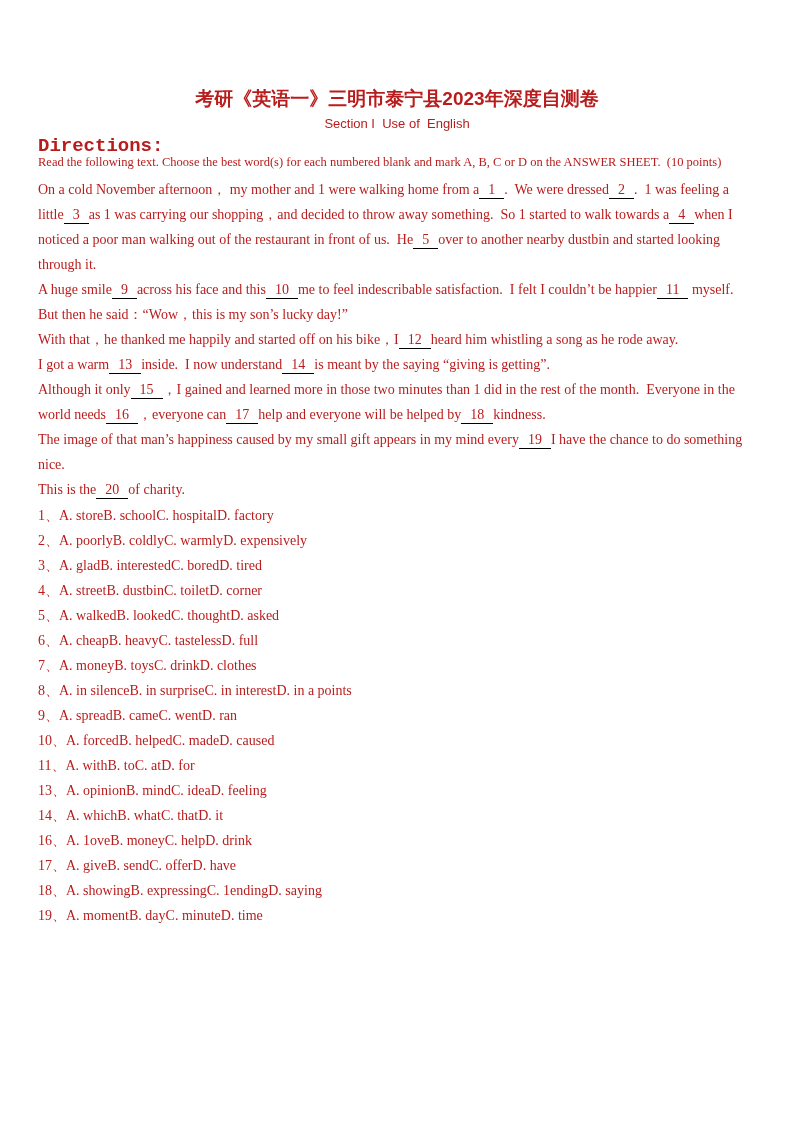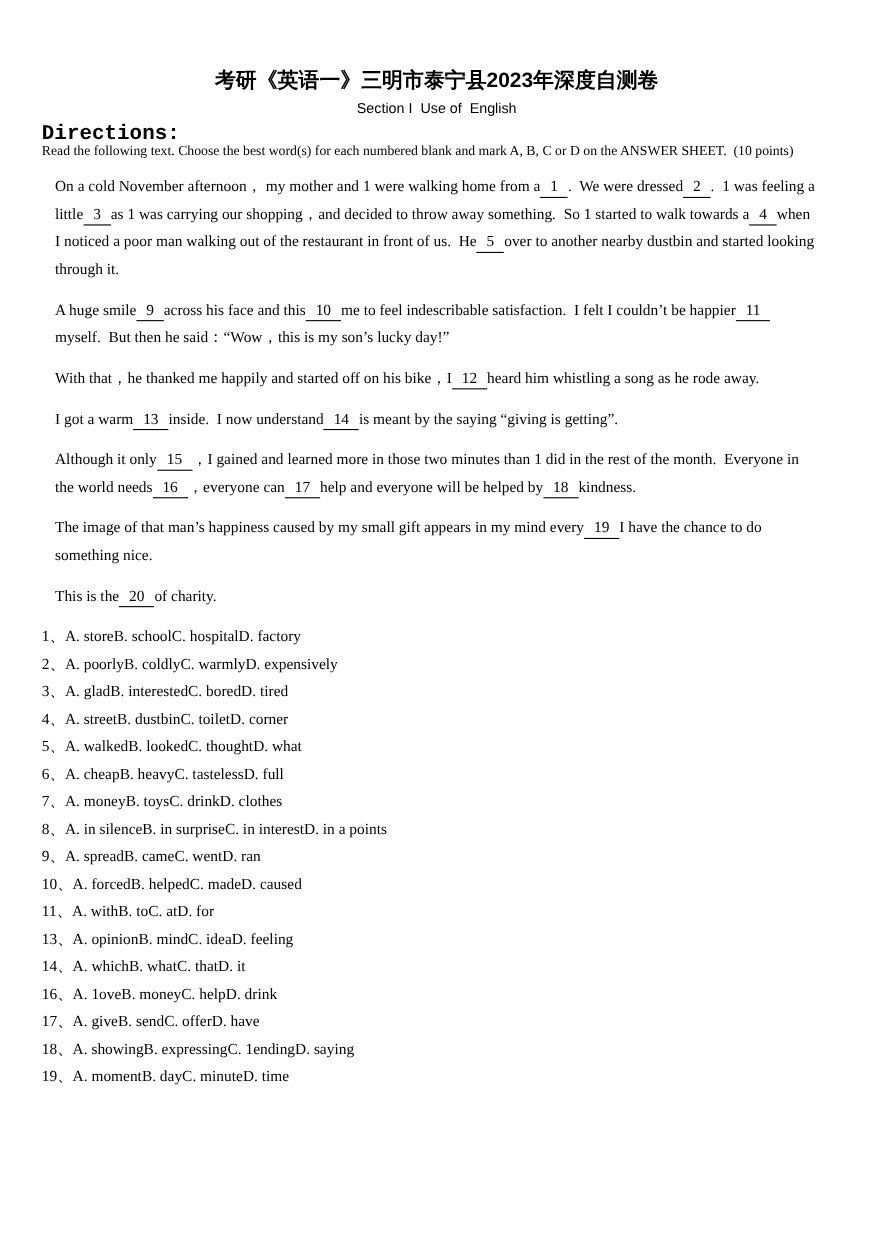--- a/index.html
+++ b/index.html
@@ -5,24 +5,24 @@
   html, body {
     margin: 0;
     padding: 0;
     background: #ffffff;
   }
   .page {
     position: relative;
     width: 794px;
     height: 1123px;
     box-sizing: border-box;
-    padding: 62px 38px 20px 38px;
+    padding: 87px 38px 20px 38px;
     background: #ffffff;
     overflow: hidden;
-    color: #000000;
+    color: #b91c1c;
   }
   .title {
     margin: 0 0 4px 0;
     text-align: center;
     font-family: "Liberation Sans", sans-serif;
     font-weight: bold;
     font-size: 19px;
     line-height: 24px;
     white-space: pre;
   }
@@ -41,21 +41,21 @@
     line-height: 16px;
   }
   .directions-text {
     font-family: Liberation Serif, serif;
     font-size: 12.5px;
     line-height: 16.5px;
     white-space: pre-wrap;
     margin-bottom: 6px;
   }
   .passage p {
-    margin: 12px;
+    margin: 0;
     font-family: "Liberation Serif", serif;
     font-size: 14px;
     line-height: 25px;
     white-space: pre-wrap;
   }
   .blank {
     display: inline-block;
     border-bottom: 1px solid #000;
     padding: 0 9px;
     line-height: 17px;
@@ -85,21 +85,21 @@
       <p>I got a warm<span class="blank">13</span>inside.  I now understand<span class="blank">14</span>is meant by the saying “giving is getting”.</p>
       <p>Although it only<span class="blank">15</span>，I gained and learned more in those two minutes than 1 did in the rest of the month.  Everyone in the world needs<span class="blank">16</span>，everyone can<span class="blank">17</span>help and everyone will be helped by<span class="blank">18</span>kindness.</p>
       <p>The image of that man’s happiness caused by my small gift appears in my mind every<span class="blank">19</span>I have the chance to do something nice.</p>
       <p>This is the<span class="blank">20</span>of charity.</p>
     </div>
   <div class="questions" id="questions">
       <div class="q-row"><span>1、</span><span class="opt">A. store</span><span class="opt">B. school</span><span class="opt">C. hospital</span><span class="opt">D. factory</span></div>
       <div class="q-row"><span>2、</span><span class="opt">A. poorly</span><span class="opt">B. coldly</span><span class="opt">C. warmly</span><span class="opt">D. expensively</span></div>
       <div class="q-row"><span>3、</span><span class="opt">A. glad</span><span class="opt">B. interested</span><span class="opt">C. bored</span><span class="opt">D. tired</span></div>
       <div class="q-row"><span>4、</span><span class="opt">A. street</span><span class="opt">B. dustbin</span><span class="opt">C. toilet</span><span class="opt">D. corner</span></div>
-      <div class="q-row"><span>5、</span><span class="opt">A. walked</span><span class="opt">B. looked</span><span class="opt">C. thought</span><span class="opt">D. what</span></div>
+      <div class="q-row"><span>5、</span><span class="opt">A. walked</span><span class="opt">B. looked</span><span class="opt">C. thought</span><span class="opt">D. asked</span></div>
       <div class="q-row"><span>6、</span><span class="opt">A. cheap</span><span class="opt">B. heavy</span><span class="opt">C. tasteless</span><span class="opt">D. full</span></div>
       <div class="q-row"><span>7、</span><span class="opt">A. money</span><span class="opt">B. toys</span><span class="opt">C. drink</span><span class="opt">D. clothes</span></div>
       <div class="q-row"><span>8、</span><span class="opt">A. in silence</span><span class="opt">B. in surprise</span><span class="opt">C. in interest</span><span class="opt">D. in a points</span></div>
       <div class="q-row"><span>9、</span><span class="opt">A. spread</span><span class="opt">B. came</span><span class="opt">C. went</span><span class="opt">D. ran</span></div>
       <div class="q-row"><span>10、</span><span class="opt">A. forced</span><span class="opt">B. helped</span><span class="opt">C. made</span><span class="opt">D. caused</span></div>
       <div class="q-row"><span>11、</span><span class="opt">A. with</span><span class="opt">B. to</span><span class="opt">C. at</span><span class="opt">D. for</span></div>
       <div class="q-row"><span>13、</span><span class="opt">A. opinion</span><span class="opt">B. mind</span><span class="opt">C. idea</span><span class="opt">D. feeling</span></div>
       <div class="q-row"><span>14、</span><span class="opt">A. which</span><span class="opt">B. what</span><span class="opt">C. that</span><span class="opt">D. it</span></div>
       <div class="q-row"><span>16、</span><span class="opt">A. 1ove</span><span class="opt">B. money</span><span class="opt">C. help</span><span class="opt">D. drink</span></div>
       <div class="q-row"><span>17、</span><span class="opt">A. give</span><span class="opt">B. send</span><span class="opt">C. offer</span><span class="opt">D. have</span></div>

